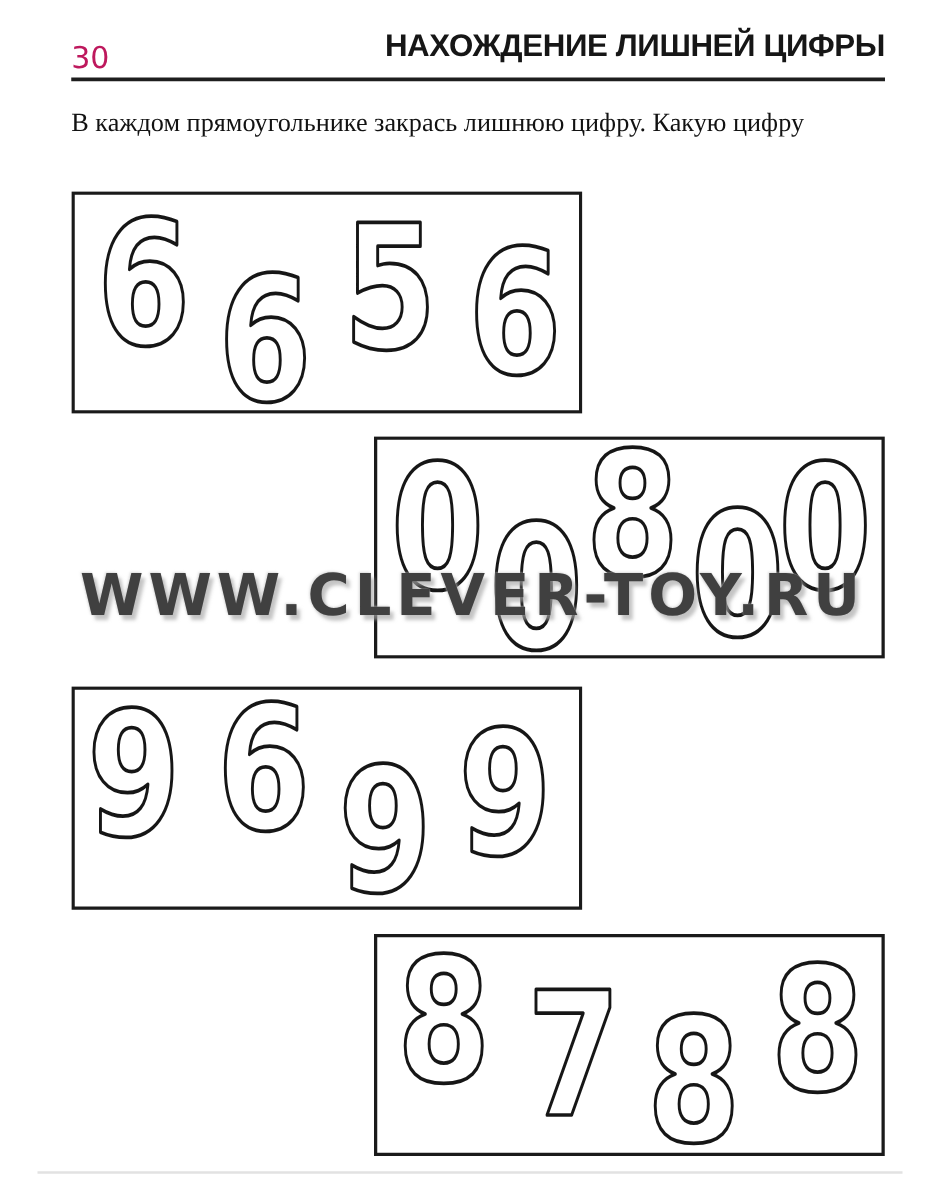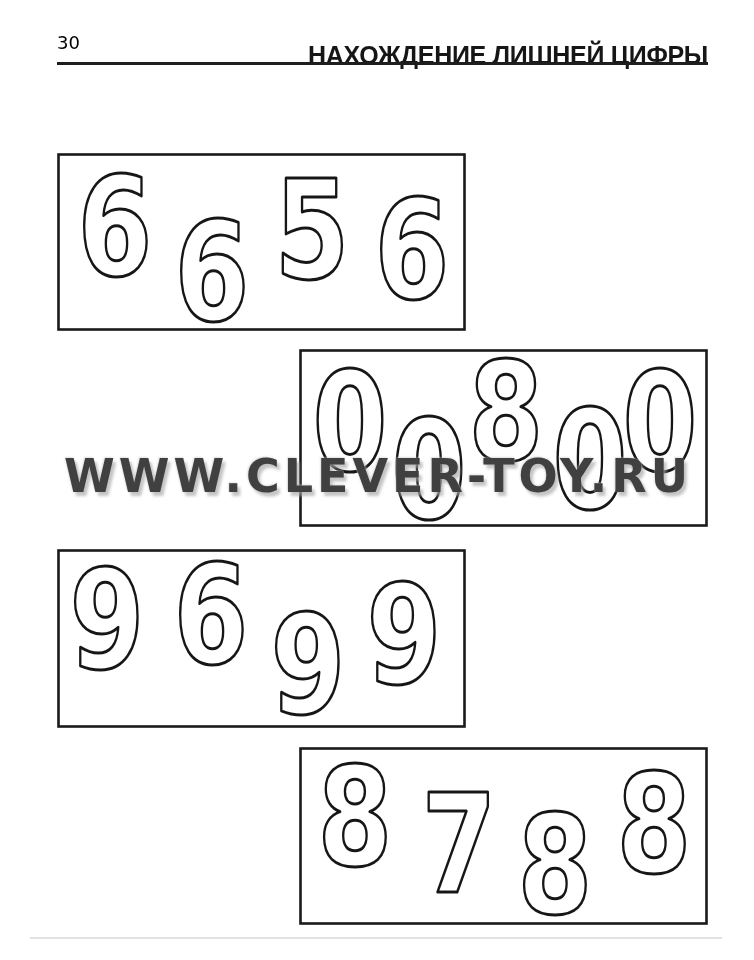--- a/index.html
+++ b/index.html
@@ -10,29 +10,29 @@
     background: #ffffff;
     overflow: hidden;
     font-family: "Liberation Sans", sans-serif;
     color: #1a1a1a;
   }
   .page-number {
     position: absolute;
     left: 57px;
     top: 34px;
     font-family: "DejaVu Sans", sans-serif;
-    font-size: 18px;
+    font-size: 24px;
     line-height: 1;
     font-weight: 500;
-    color: #000000;
+    color: #be185d;
   }
   .header-title {
     position: absolute;
     right: 46px;
-    top: 43px;
+    top: 25px;
     font-family: "Liberation Sans", sans-serif;
     font-size: 25px;
     line-height: 1;
     font-weight: bold;
     letter-spacing: -0.3px;
     color: #161616;
     white-space: nowrap;
   }
   .header-rule {
     position: absolute;
@@ -103,20 +103,21 @@
 </head>
 <body>
 
 <div id="page">
 
   <div class="page-number">30</div>
   <div class="header-title">НАХОЖДЕНИЕ ЛИШНЕЙ ЦИФРЫ</div>
   <div class="header-rule"></div>
 
   <div class="instruction">
+    <div>В каждом прямоугольнике закрась лишнюю цифру. Какую цифру</div>
   </div>
 
   <div id="box1" class="digit-box">
     <svg width="409" height="178" viewBox="0 0 409 178">
       <rect class="box-frame" x="1.5" y="1.5" width="406" height="175"></rect>
       <text class="digit" transform="translate(58 122) scale(0.78 1)">6</text>
       <text class="digit" transform="translate(155 167) scale(0.78 1)">6</text>
       <text class="digit" transform="translate(255 125) scale(0.78 1)">5</text>
       <text class="digit" transform="translate(355 145) scale(0.78 1)">6</text>
     </svg>

